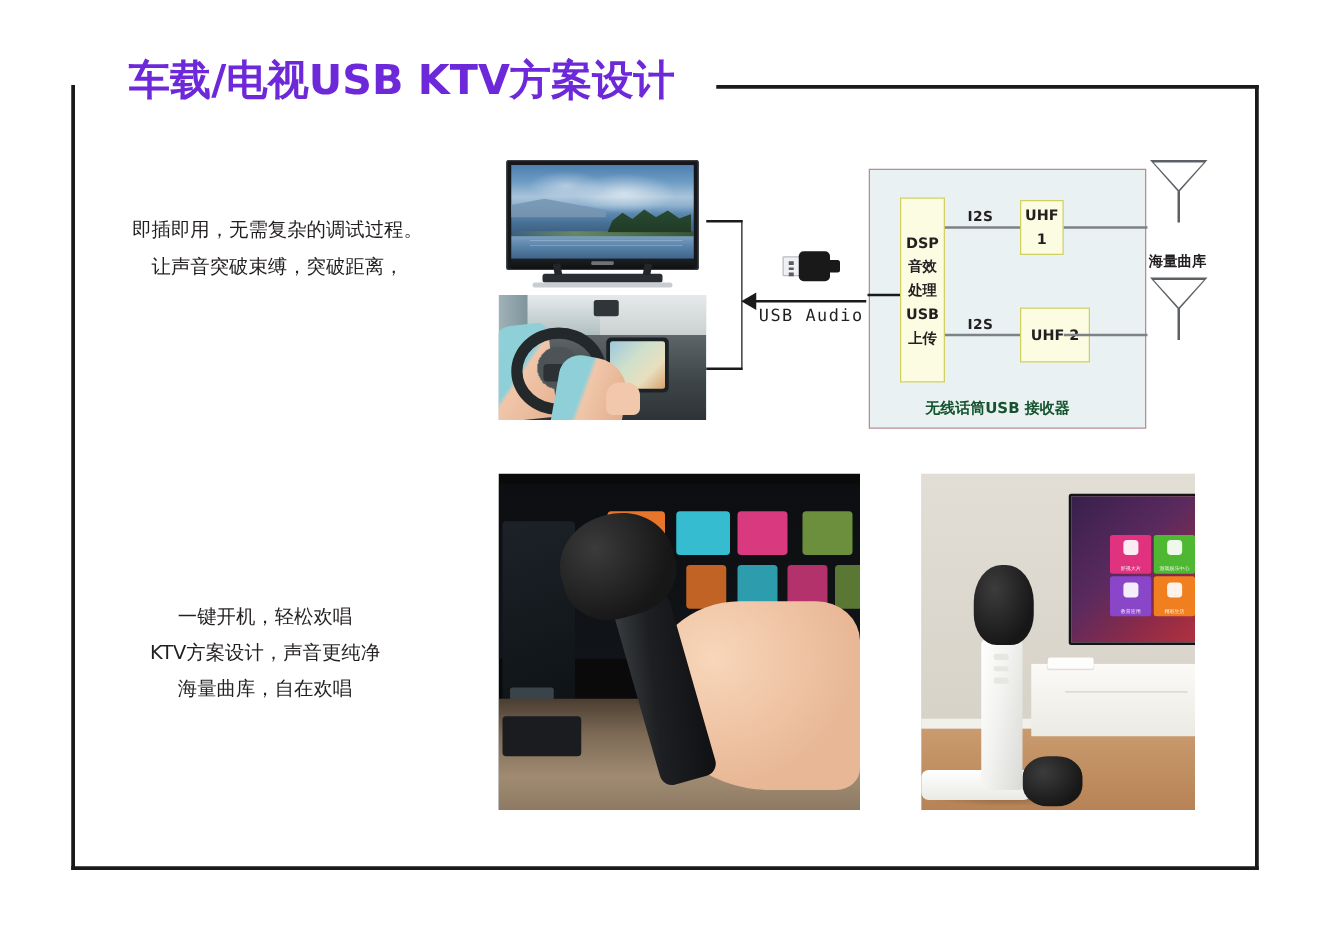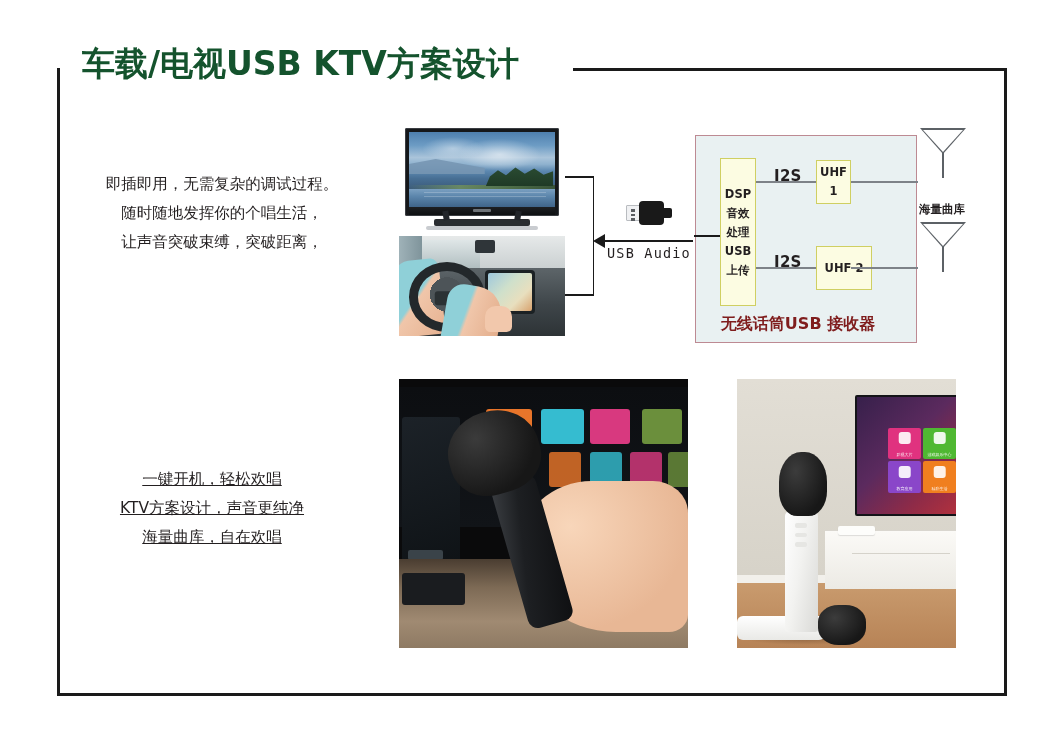--- a/index.html
+++ b/index.html
@@ -35,21 +35,21 @@
   .body-text {
     position: absolute;
     text-align: center;
     color: #231f20;
     font-size: 15.5px;
     line-height: 29px;
     font-family: "DejaVu Sans", "Liberation Sans", sans-serif;
     white-space: nowrap;
   }
   #intro-text { left: 62px; top: 170px; width: 320px; }
-  #feature-text { left: 62px; top: 465px; width: 300px; text-decoration: underline; }
+  #feature-text { left: 62px; top: 479px; width: 300px; }
 
   
   .photo { position: absolute; overflow: hidden; }
 
   #photo-tv { left: 399px; top: 126px; width: 166px; height: 106px; background:#ffffff; }
   .tv-bezel {
     position: absolute; left: 6px; top: 2px; width: 154px; height: 88px;
     background: #15171a; border-radius: 2px;
     box-shadow: 0 0 0 1px #3a3d42 inset;
   }
@@ -210,21 +210,21 @@
     background: #191919; border-radius: 0 2px 2px 0;
   }
 
   
   #diagram {
     position: absolute; left: 695px; top: 135px; width: 222px; height: 208px;
     background: #e9f1f2; border: 1.6px solid #bd8a93;
   }
   .diag-title {
     position: absolute; left: 0; right: 16px; bottom: 7px;
-    text-align: center; font-size: 16px; color: #7f1d1d; white-space: nowrap;
+    text-align: center; font-size: 12px; color: #14532d; white-space: nowrap;
     font-family: "DejaVu Sans", "Liberation Sans", sans-serif; font-weight: bold;
   }
   .blk {
     position: absolute; background: #fcfce2; border: 1.4px solid #cfcf62;
     display: flex; flex-direction: column; align-items: center; justify-content: center;
     font-size: 11.5px; color: #231f20; text-align: center; line-height: 19px;
     font-family: "DejaVu Sans", "Liberation Sans", sans-serif; font-weight: bold;
   }
   #blk-dsp { left: 24px; top: 22px; width: 35px; height: 0; }
   #blk-dsp { left: 24px; top: 22px; width: 35px; height: 148px; }
@@ -235,21 +235,21 @@
   #blk-dsp  { left: 24px;  top: 22px;  width: 36px;  height: 148px; }
   #blk-uhf1 { left: 120px; top: 24px;  width: 35px;  height: 44px; }
   #blk-uhf2 { left: 120px; top: 110px; width: 56px;  height: 44px; }
   .diag-line { position: absolute; background: #7d8288; }
   #l-dsp-uhf1 { left: 60px;  top: 45px;  width: 60px; height: 1.6px; }
   #l-dsp-uhf2 { left: 60px;  top: 131px; width: 60px; height: 1.6px; }
   #l-uhf1-ant { left: 155px; top: 45px;  width: 67px; height: 1.6px; }
   #l-uhf2-ant { left: 155px; top: 131px; width: 67px; height: 1.6px; }
   #l-in-dsp   { left: -2px;  top: 99px;  width: 27px; height: 1.8px; background:#1a1a1a; }
   .i2s-label {
-    position: absolute; font-size: 15px; color: #231f20; letter-spacing: .3px;
+    position: absolute; font-size: 11px; color: #231f20; letter-spacing: .3px;
     font-family: "DejaVu Sans", "Liberation Sans", sans-serif; font-weight: bold;
   }
   #i2s-1 { left: 78px; top: 31px; }
   #i2s-2 { left: 78px; top: 117px; }
 
   
   .antenna { position: absolute; width: 46px; height: 50px; }
   .antenna .dish {
     position: absolute; left: 0; top: 0; width: 0; height: 0;
     border-left: 23px solid transparent; border-right: 23px solid transparent;
@@ -391,25 +391,24 @@
 </head>
 <body>
 
 <div id="page">
 
   <div class="frame-line" id="frame-top" style="background: rgb(26, 26, 26);"></div>
   <div class="frame-line" id="frame-right" style="background: rgb(26, 26, 26);"></div>
   <div class="frame-line" id="frame-bottom" style="background: rgb(26, 26, 26);"></div>
   <div class="frame-line" id="frame-left" style="background: rgb(26, 26, 26);"></div>
 
-  <div id="title" style="color: #14532d;">车载/电视USB KTV方案设计</div>
+  <div id="title" style="color: #6d28d9; margin-left: 21px;">车载/电视USB KTV方案设计</div>
 
   <div class="body-text" id="intro-text">
       <div>即插即用，无需复杂的调试过程。</div>
-      <div>随时随地发挥你的个唱生活，</div>
       <div>让声音突破束缚，突破距离，</div>
     </div>
   <div class="body-text" id="feature-text">
       <div>一键开机，轻松欢唱</div>
       <div>KTV方案设计，声音更纯净</div>
       <div>海量曲库，自在欢唱</div>
     </div>
 
   <div class="photo" id="photo-tv">
     <div class="tv-bezel">

